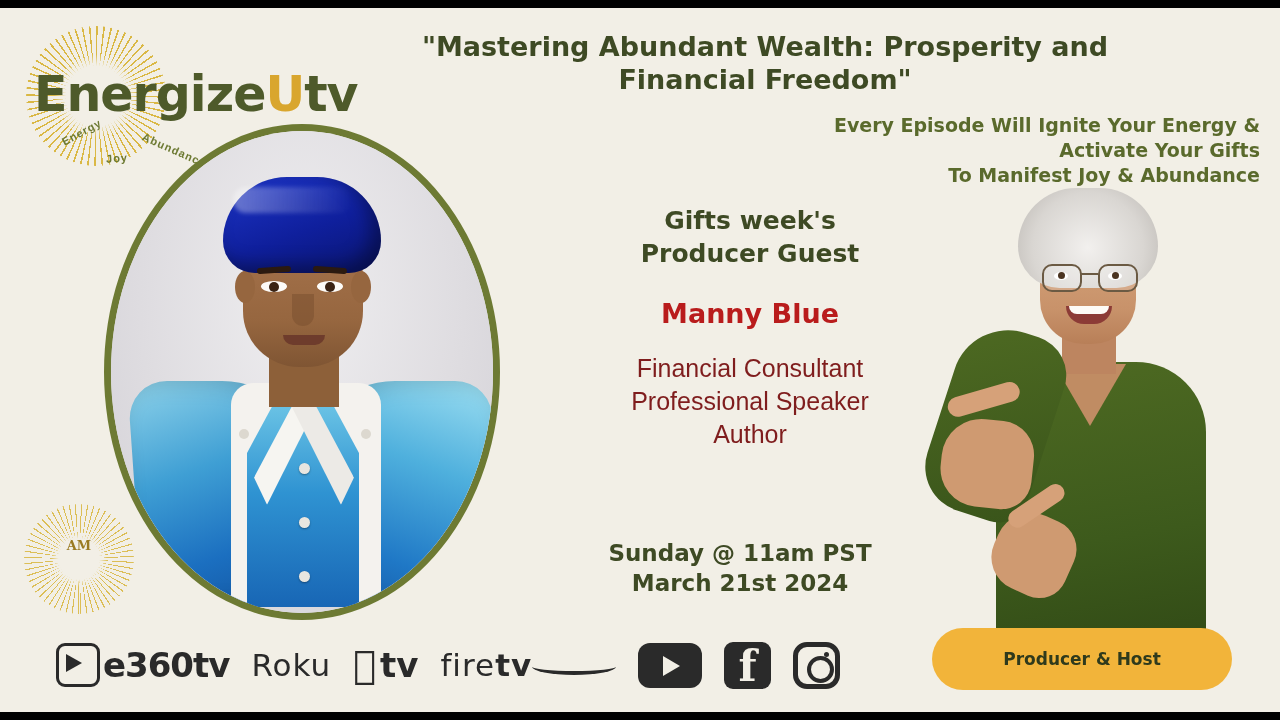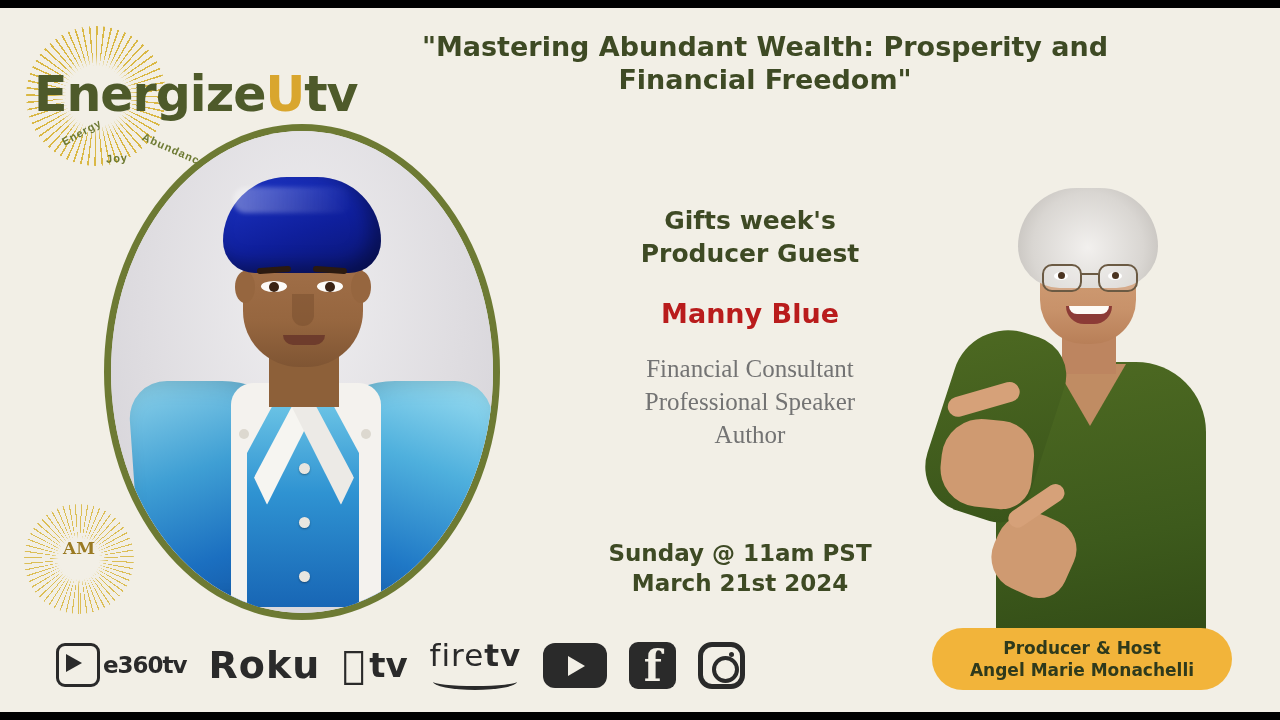--- a/index.html
+++ b/index.html
@@ -332,22 +332,22 @@
     font-family: "DejaVu Sans", sans-serif;
   }
   .guest-role {
     position: absolute;
     left: 540px;
     top: 344px;
     width: 420px;
     text-align: center;
     font-size: 25px;
     line-height: 33px;
-    color: #737373;
-    font-family: Liberation Serif, serif;
+    color: #7f1d1d;
+    font-family: Liberation Sans, sans-serif;
   }
   .airtime {
     position: absolute;
     left: 540px;
     top: 530px;
     width: 400px;
     text-align: center;
     font-size: 23px;
     line-height: 30px;
     font-weight: bold;
@@ -561,21 +561,21 @@
     -webkit-mask-image: radial-gradient(circle at 50% 50%, rgba(0,0,0,0) 26%, #000 36%, #000 82%, rgba(0,0,0,0) 92%);
     mask-image: radial-gradient(circle at 50% 50%, rgba(0,0,0,0) 26%, #000 36%, #000 82%, rgba(0,0,0,0) 92%);
     opacity: 0.85;
   }
   .am-text {
     position: absolute;
     left: 32px;
     top: 34px;
     width: 46px;
     text-align: center;
-    font-size: 17px;
+    font-size: 13px;
     font-weight: bold;
     color: #9a7a22;
     font-family: "DejaVu Serif", serif;
   }
 
   
   .platforms {
     position: absolute;
     left: 56px;
     top: 626px;
@@ -604,45 +604,44 @@
     position: absolute;
     left: 7px;
     top: 8px;
     width: 0;
     height: 0;
     border-left: 16px solid #2a2a2a;
     border-top: 9px solid transparent;
     border-bottom: 9px solid transparent;
   }
   .e360-text {
-    font-size: 23px;
+    font-size: 34px;
     font-weight: bold;
     letter-spacing: -1px;
   }
   .roku {
-    font-size: 38px;
-    font-weight: bold;
+    font-size: 31px;
+    font-weight: normal;
     letter-spacing: 1px;
   }
   .appletv {
     display: flex;
     align-items: center;
     gap: 4px;
   }
   .apple-glyph {
     font-size: 38px;
     line-height: 38px;
   }
   .appletv-text {
     font-size: 34px;
     font-weight: bold;
   }
   .firetv {
     display: flex;
-    flex-direction: column;
     align-items: center;
     line-height: 1;
     justify-content: space-between;
   }
   .firetv-text {
     font-size: 31px;
     letter-spacing: 1px;
   }
   .firetv-text b { font-weight: bold; }
   .smile-arc {
@@ -723,20 +722,25 @@
       <div class="logo-word"><span>Energize</span><span class="u">U</span><span>tv</span></div>
       <div class="logo-tag">
         <span class="tag-energy">Energy</span>
         <span class="tag-joy">Joy</span>
         <span class="tag-abund">Abundance</span>
       </div>
     </div>
 
     <div class="title">"Mastering Abundant Wealth: Prosperity and Financial Freedom"</div>
 
+    <div class="subtitle">
+      <div>Every Episode Will Ignite Your Energy &amp;</div>
+      <div>Activate Your Gifts</div>
+      <div>To Manifest Joy &amp; Abundance</div>
+    </div>
 
     <div class="guest-photo">
       <div class="gp-bg"></div>
       <div class="gp-jacket-l"></div>
       <div class="gp-jacket-r"></div>
       <div class="gp-shirt"></div>
       <div class="gp-vest"></div>
       <div class="gp-lap-l"></div>
       <div class="gp-lap-r"></div>
       <div class="gp-btn b1"></div>
@@ -789,21 +793,20 @@
       <div class="host-smile"></div>
       <div class="host-arm">
         <div class="host-hand"></div>
         <div class="host-finger"></div>
         <div class="host-hand2"></div>
         <div class="host-finger2"></div>
       </div>
     </div>
     <div class="host-badge">
       <div>Producer &amp; Host</div>
-      <div>Angel Marie Monachelli</div>
     </div>
 
     <div class="am-mark">
       <div class="am-fan"></div>
       <div class="am-text">AM</div>
     </div>
 
     <div class="platforms">
       <div class="plat">
         <div class="e360-icon"></div>

